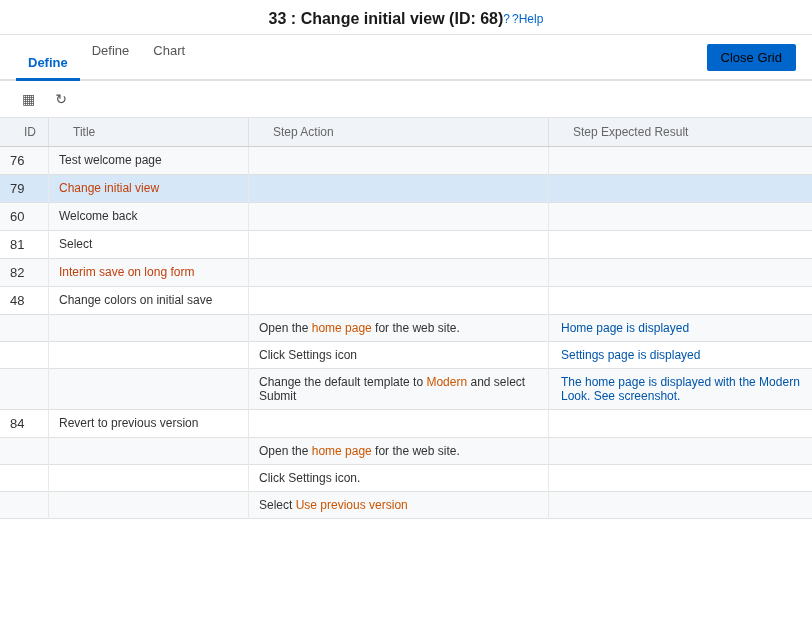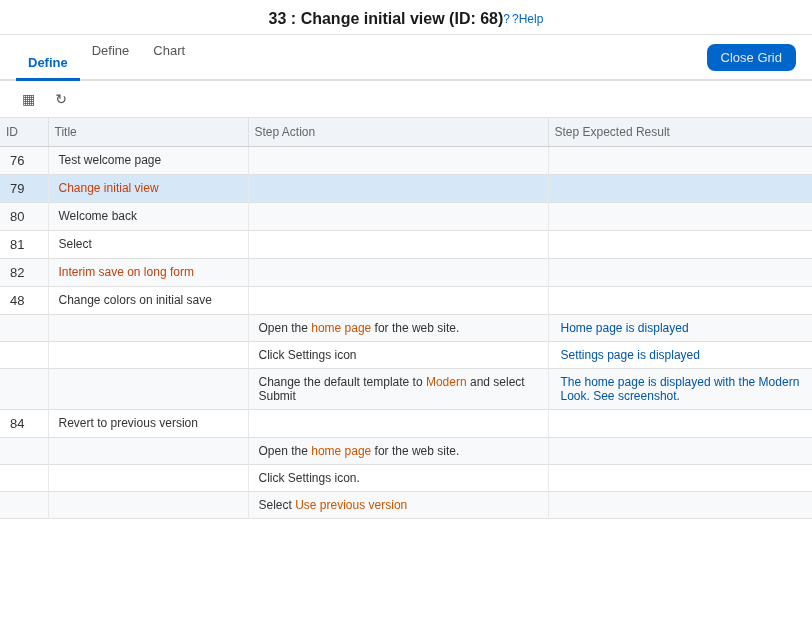--- a/index.html
+++ b/index.html
@@ -45,26 +45,26 @@
       margin-bottom: -2px;
     }
     .tab.active {
       color: #0066cc;
       font-weight: 600;
       border-bottom: 3px solid #0066cc;
       margin-top: 12px;
     }
     .close-grid-btn {
       background: #0066cc;
-      color: #e5e5e5;
+      color: #000000;
       border: none;
       padding: 6px 14px;
       font-size: 13px;
       cursor: pointer;
-      border-radius: 8px;
+      border-radius: 2px;
       font-weight: 500;
     }
     .toolbar {
       display: flex;
       align-items: center;
       gap: 8px;
       padding: 6px 16px;
       border-bottom: 1px solid #e0e0e0;
     }
     .toolbar-btn {
@@ -83,21 +83,21 @@
     table {
       width: 100%;
       border-collapse: collapse;
       table-layout: fixed;
     }
     thead tr {
       background: #f0f4f8;
     }
     thead th {
       text-align: left;
-      padding: 7px 6px;
+      padding: 7px 24px;
       font-size: 12px;
       font-weight: 500;
       color: #666;
       border-bottom: 1px solid #d0d0d0;
       border-right: 1px solid #e0e0e0;
     }
     thead th:last-child { border-right: none; }
     th.col-id { width: 48px; }
     th.col-title { width: 200px; }
     th.col-action { width: 300px; }
@@ -168,21 +168,21 @@
           <td></td>
           <td></td>
         </tr>
         <tr class="row-highlighted">
           <td class="td-id">79</td>
           <td class="td-title-link">Change initial view</td>
           <td></td>
           <td></td>
         </tr>
         <tr>
-          <td class="td-id">80</td>
+          <td class="td-id">60</td>
           <td class="td-title-normal">Welcome back</td>
           <td></td>
           <td></td>
         </tr>
         <tr>
           <td class="td-id">81</td>
           <td class="td-title-normal">Select</td>
           <td></td>
           <td></td>
         </tr>

